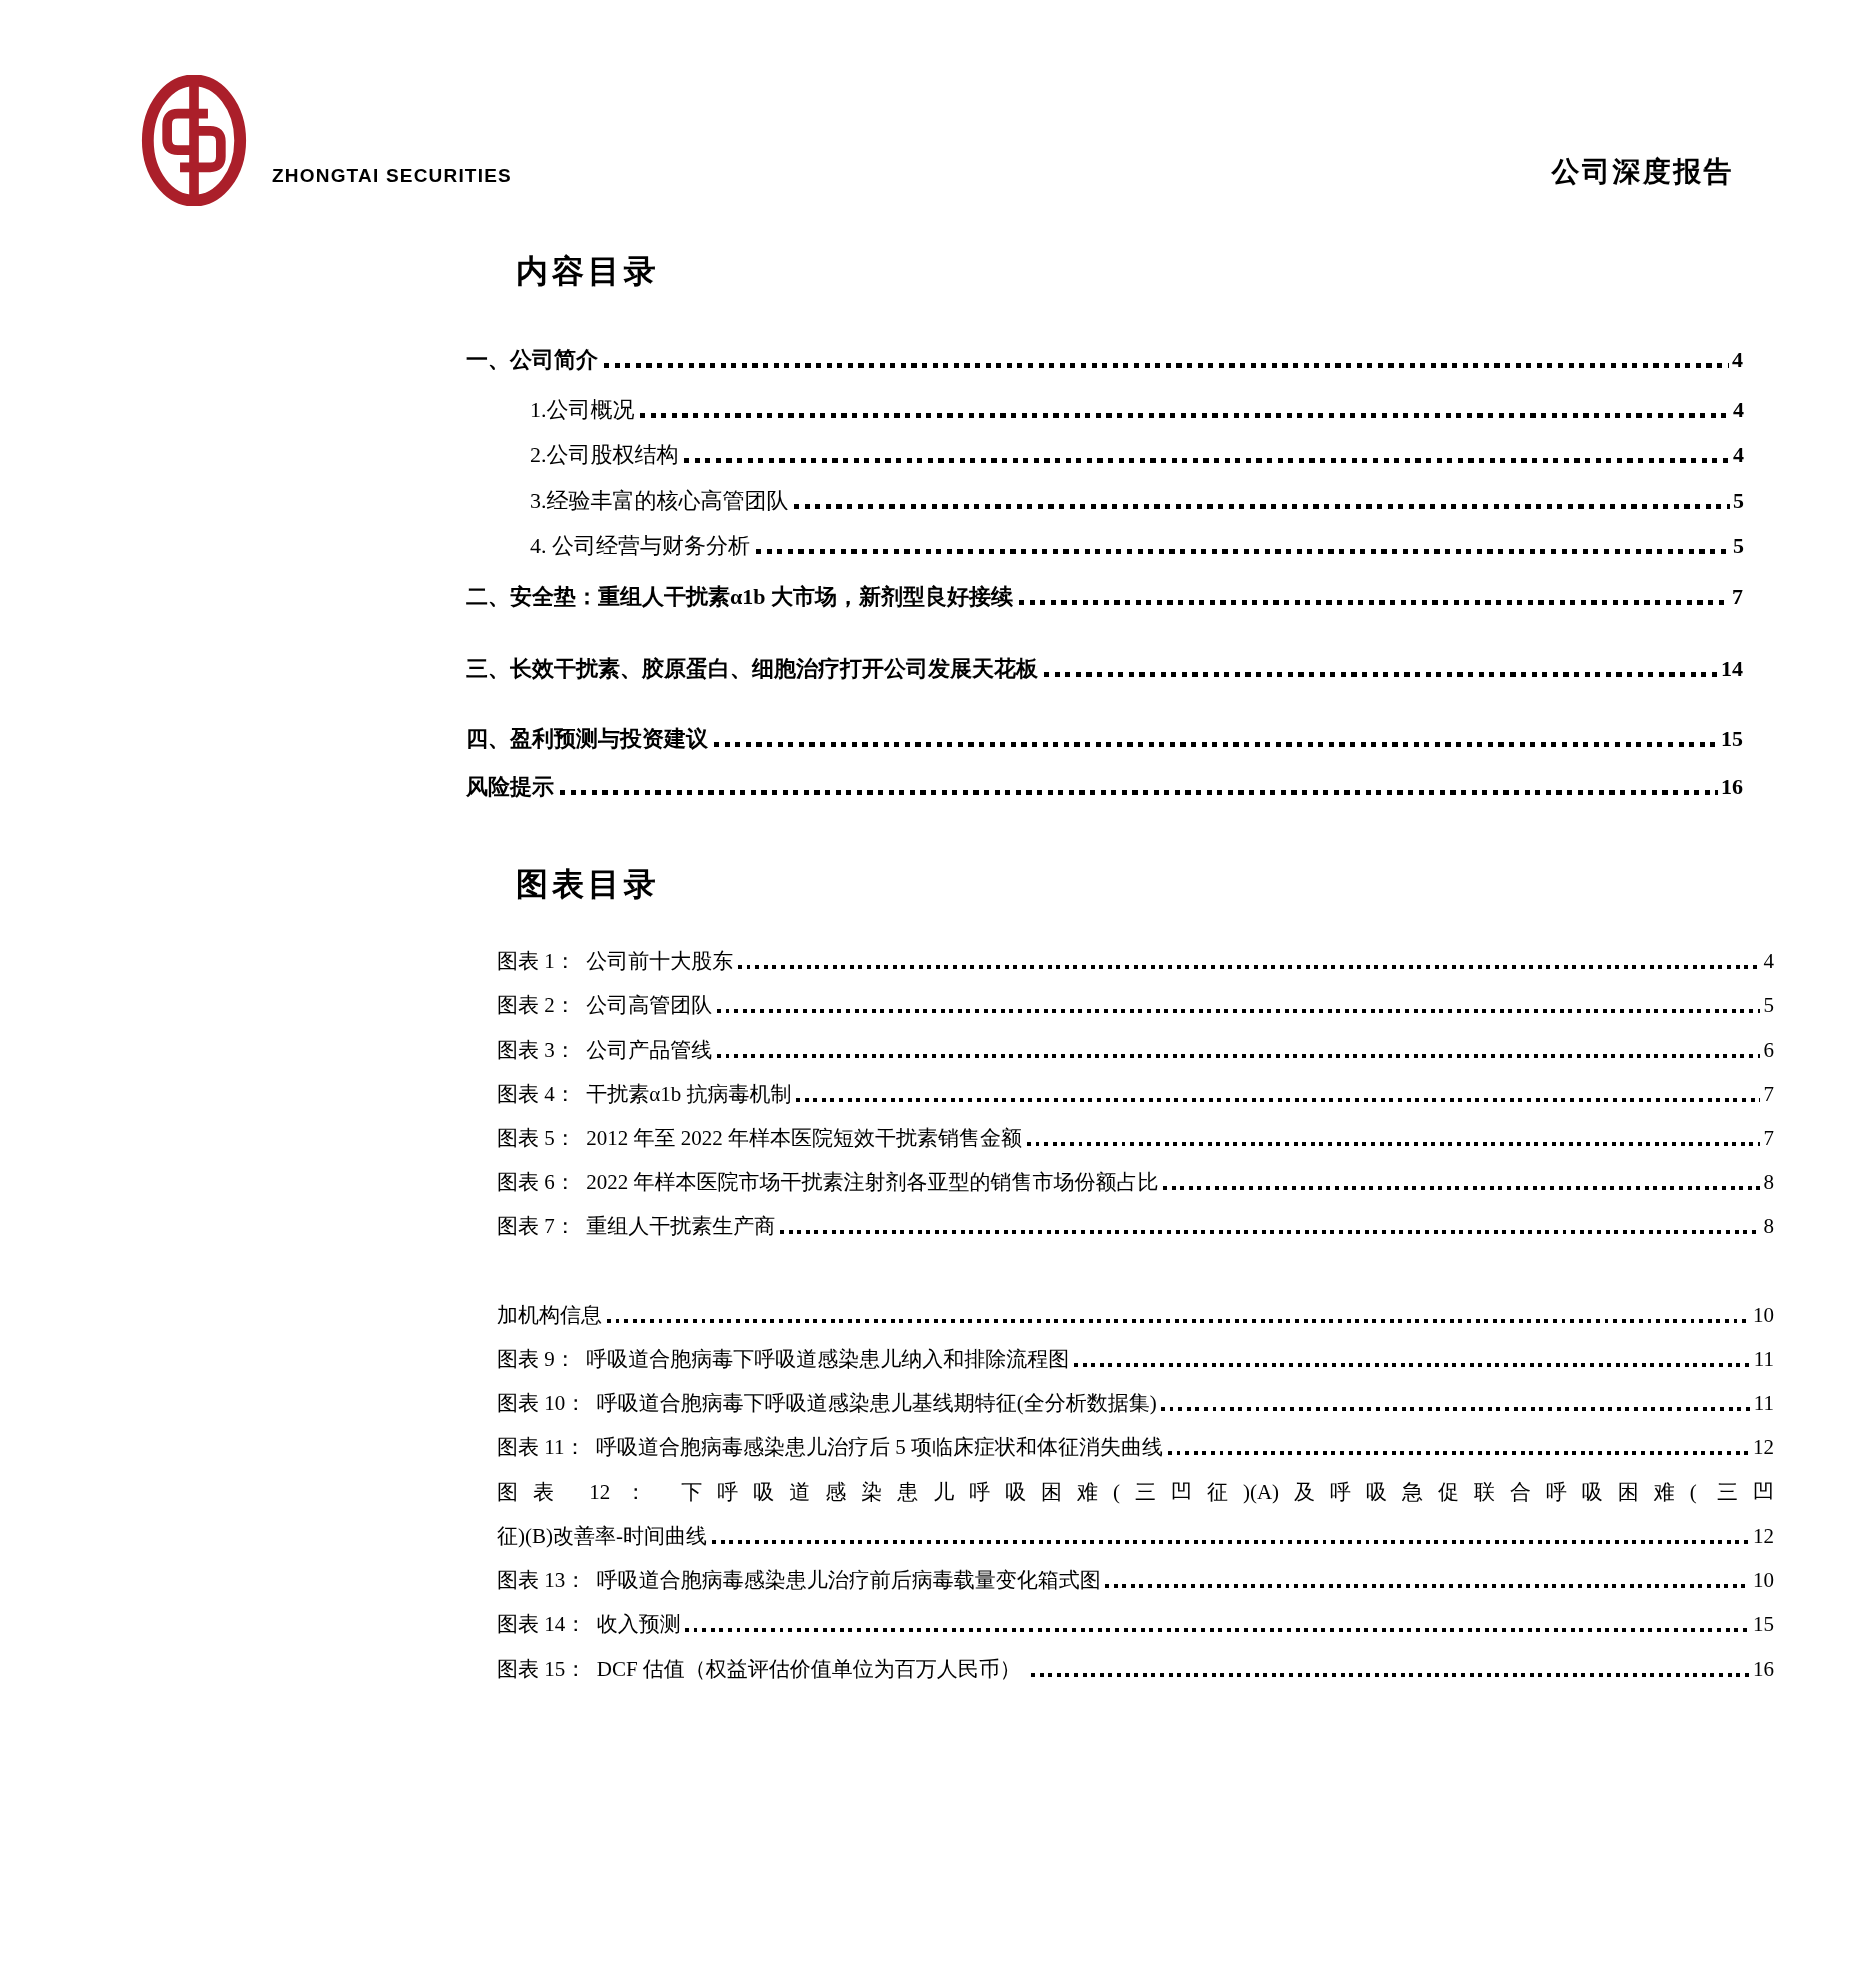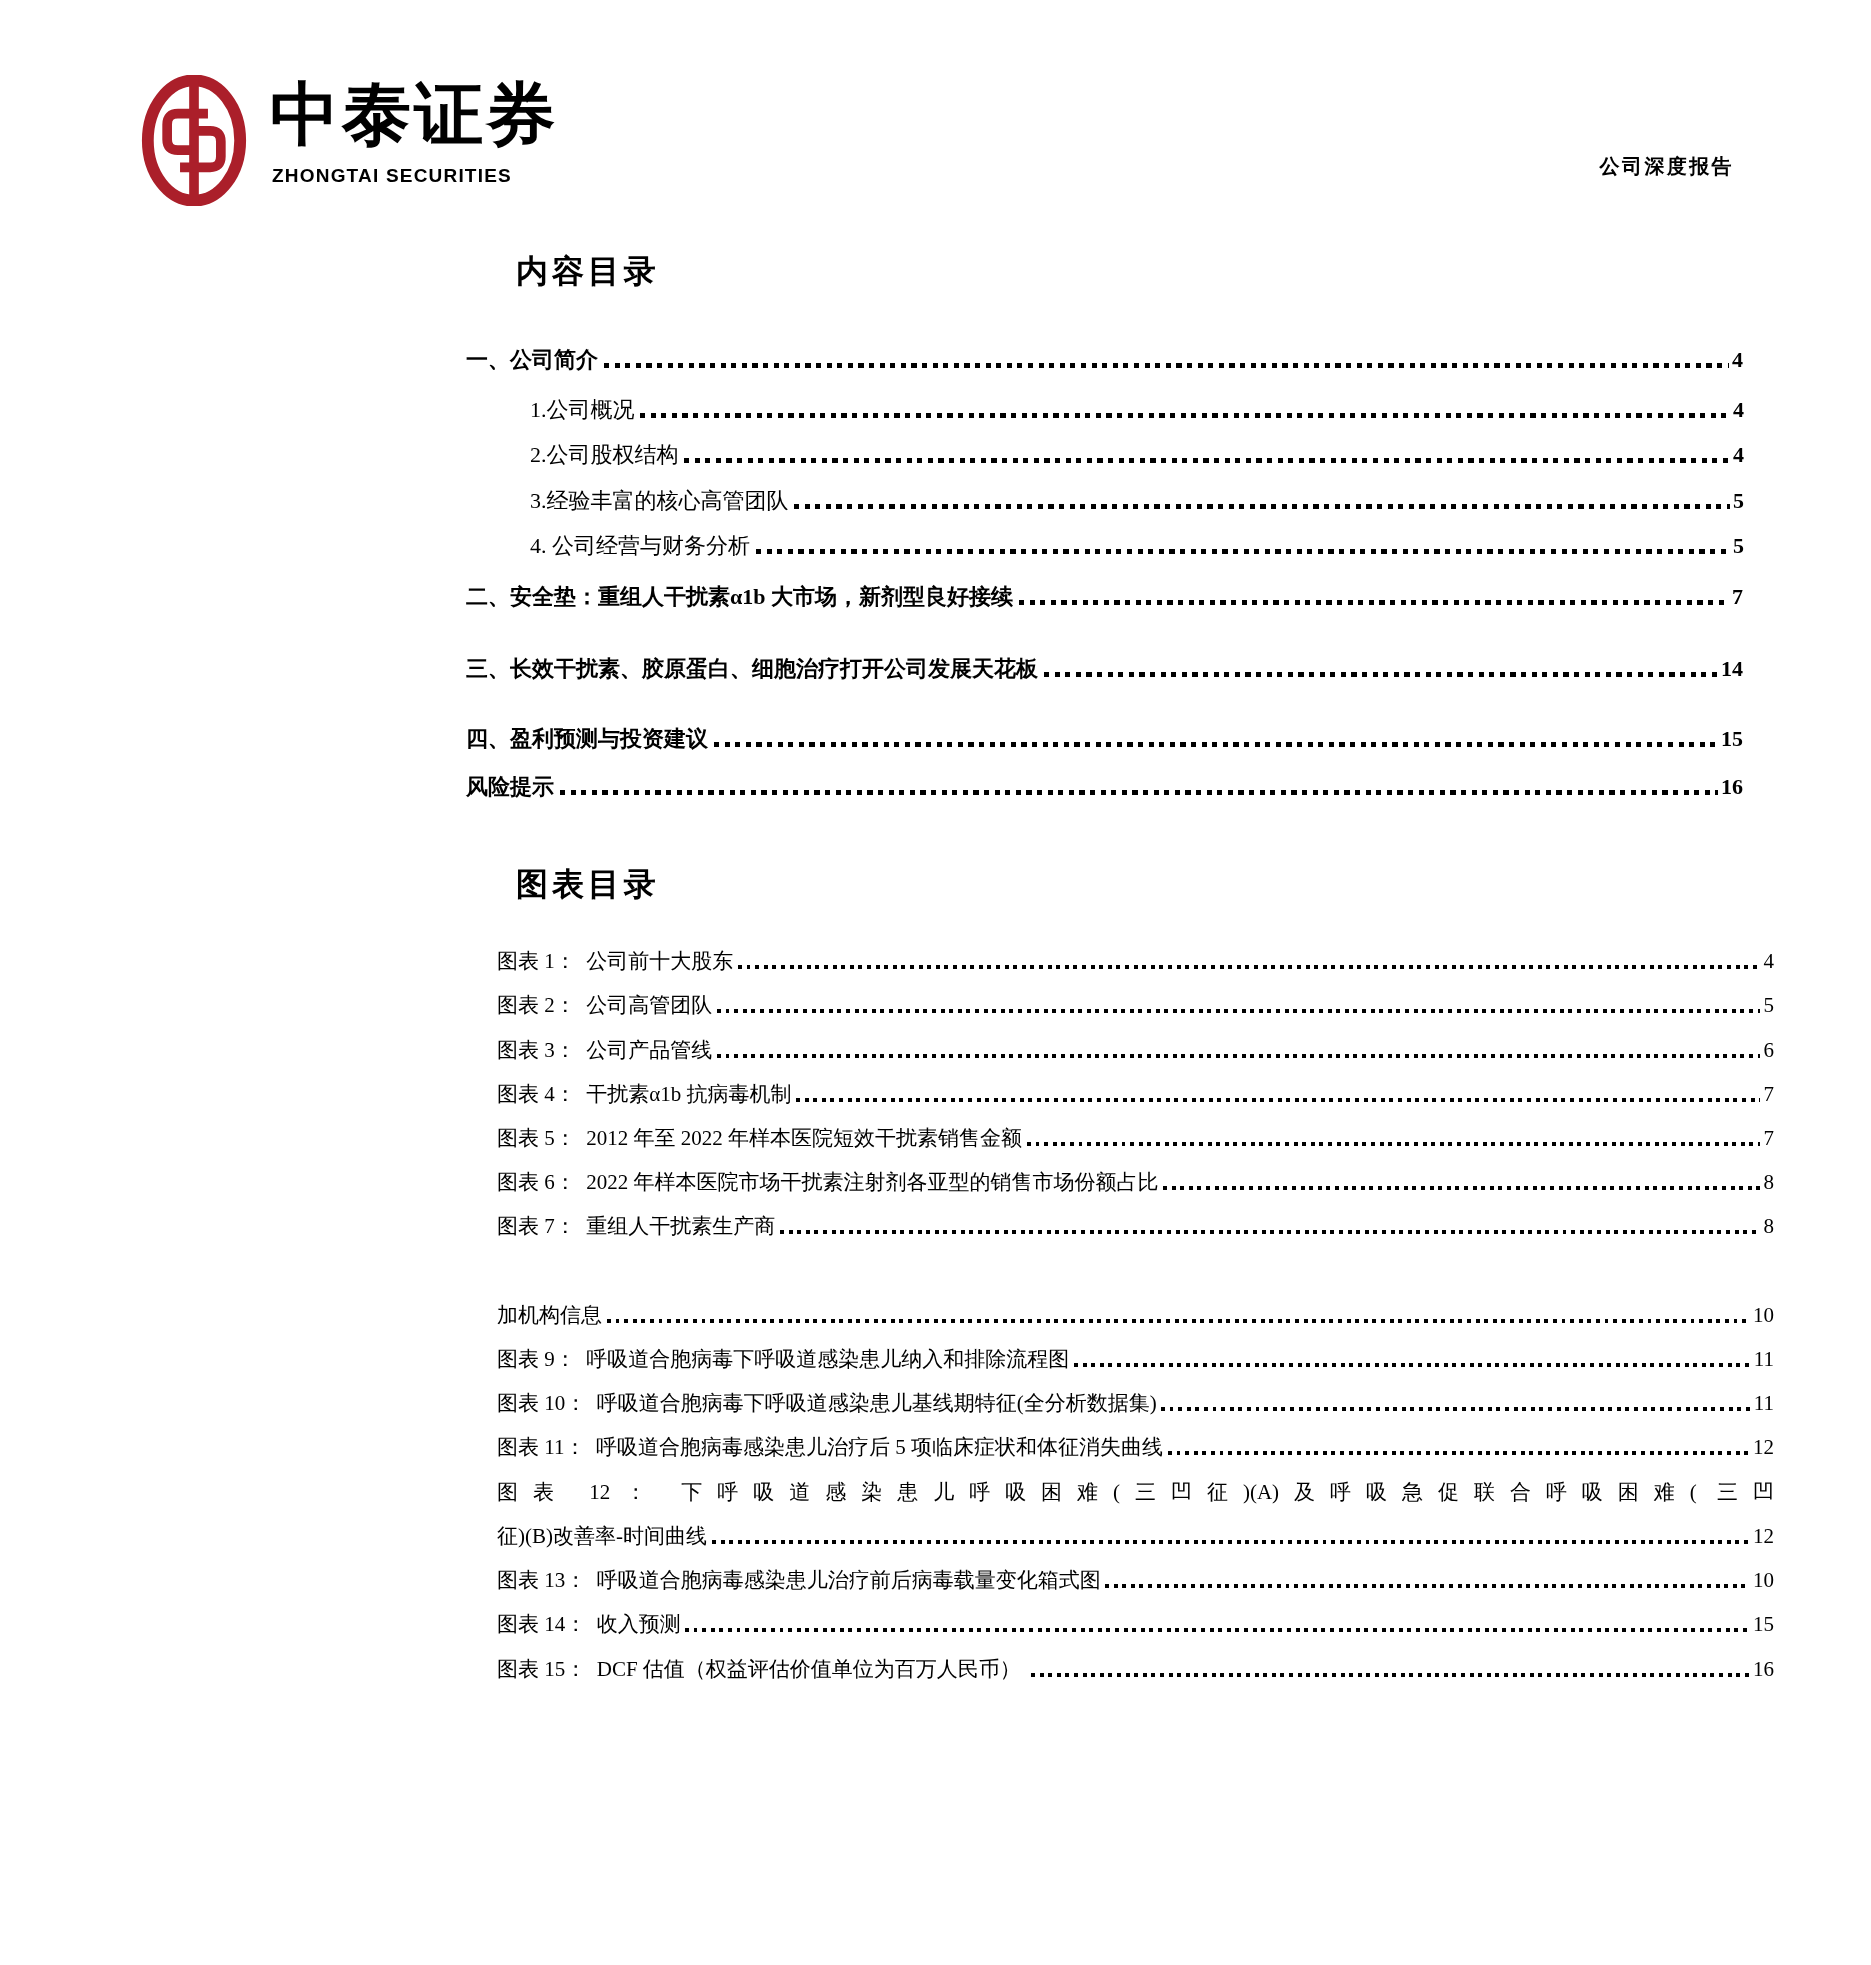--- a/index.html
+++ b/index.html
@@ -19,21 +19,21 @@
     font-size:69px;font-weight:bold;letter-spacing:3.1px;line-height:1;
     font-family:"Liberation Serif","DejaVu Serif",serif;
   }
   .logo-en{
     position:absolute;left:272px;top:165px;
     font-size:19px;font-weight:bold;letter-spacing:1.2px;
     font-family:"Liberation Sans","DejaVu Sans",sans-serif;
   }
   .report-type{
     position:absolute;right:138px;top:153px;
-    font-size:20px;font-weight:bold;letter-spacing:2.4px;
+    font-size:28px;font-weight:bold;letter-spacing:2.4px;
   }
 
   
   .sec-heading{
     position:absolute;left:516px;
     font-size:32px;font-weight:bold;letter-spacing:3.9px;line-height:1;
   }
 
   
   .row{
@@ -70,21 +70,20 @@
 <body>
 
 <div class="page">
 
   <svg class="logo-emblem" viewBox="0 0 100 122">
     <ellipse cx="50" cy="61" rx="43" ry="56" fill="none" stroke="#ab1f2a" stroke-width="11"></ellipse>
     <line x1="50" y1="0" x2="50" y2="122" stroke="#ab1f2a" stroke-width="9"></line>
     <path d="M63,36 H35 q-10,0 -10,10 v14 q0,10 10,10 h13" fill="none" stroke="#ab1f2a" stroke-width="9"></path>
     <path d="M37,86 H65 q10,0 10,-10 V62 q0,-10 -10,-10 h-13" fill="none" stroke="#ab1f2a" stroke-width="9"></path>
   </svg>
-  <div class="logo-cn">中泰证券</div>
   <div class="logo-en">ZHONGTAI SECURITIES</div>
   <div class="report-type">公司深度报告</div>
 
   <div class="sec-heading" style="top:255px">内容目录</div>
 
   <div class="row toc lvl1" style="top:349px">
     <span class="lbl">一、公司简介</span>
     <span class="dots"></span>
     <span class="pg">4</span>
   </div>

